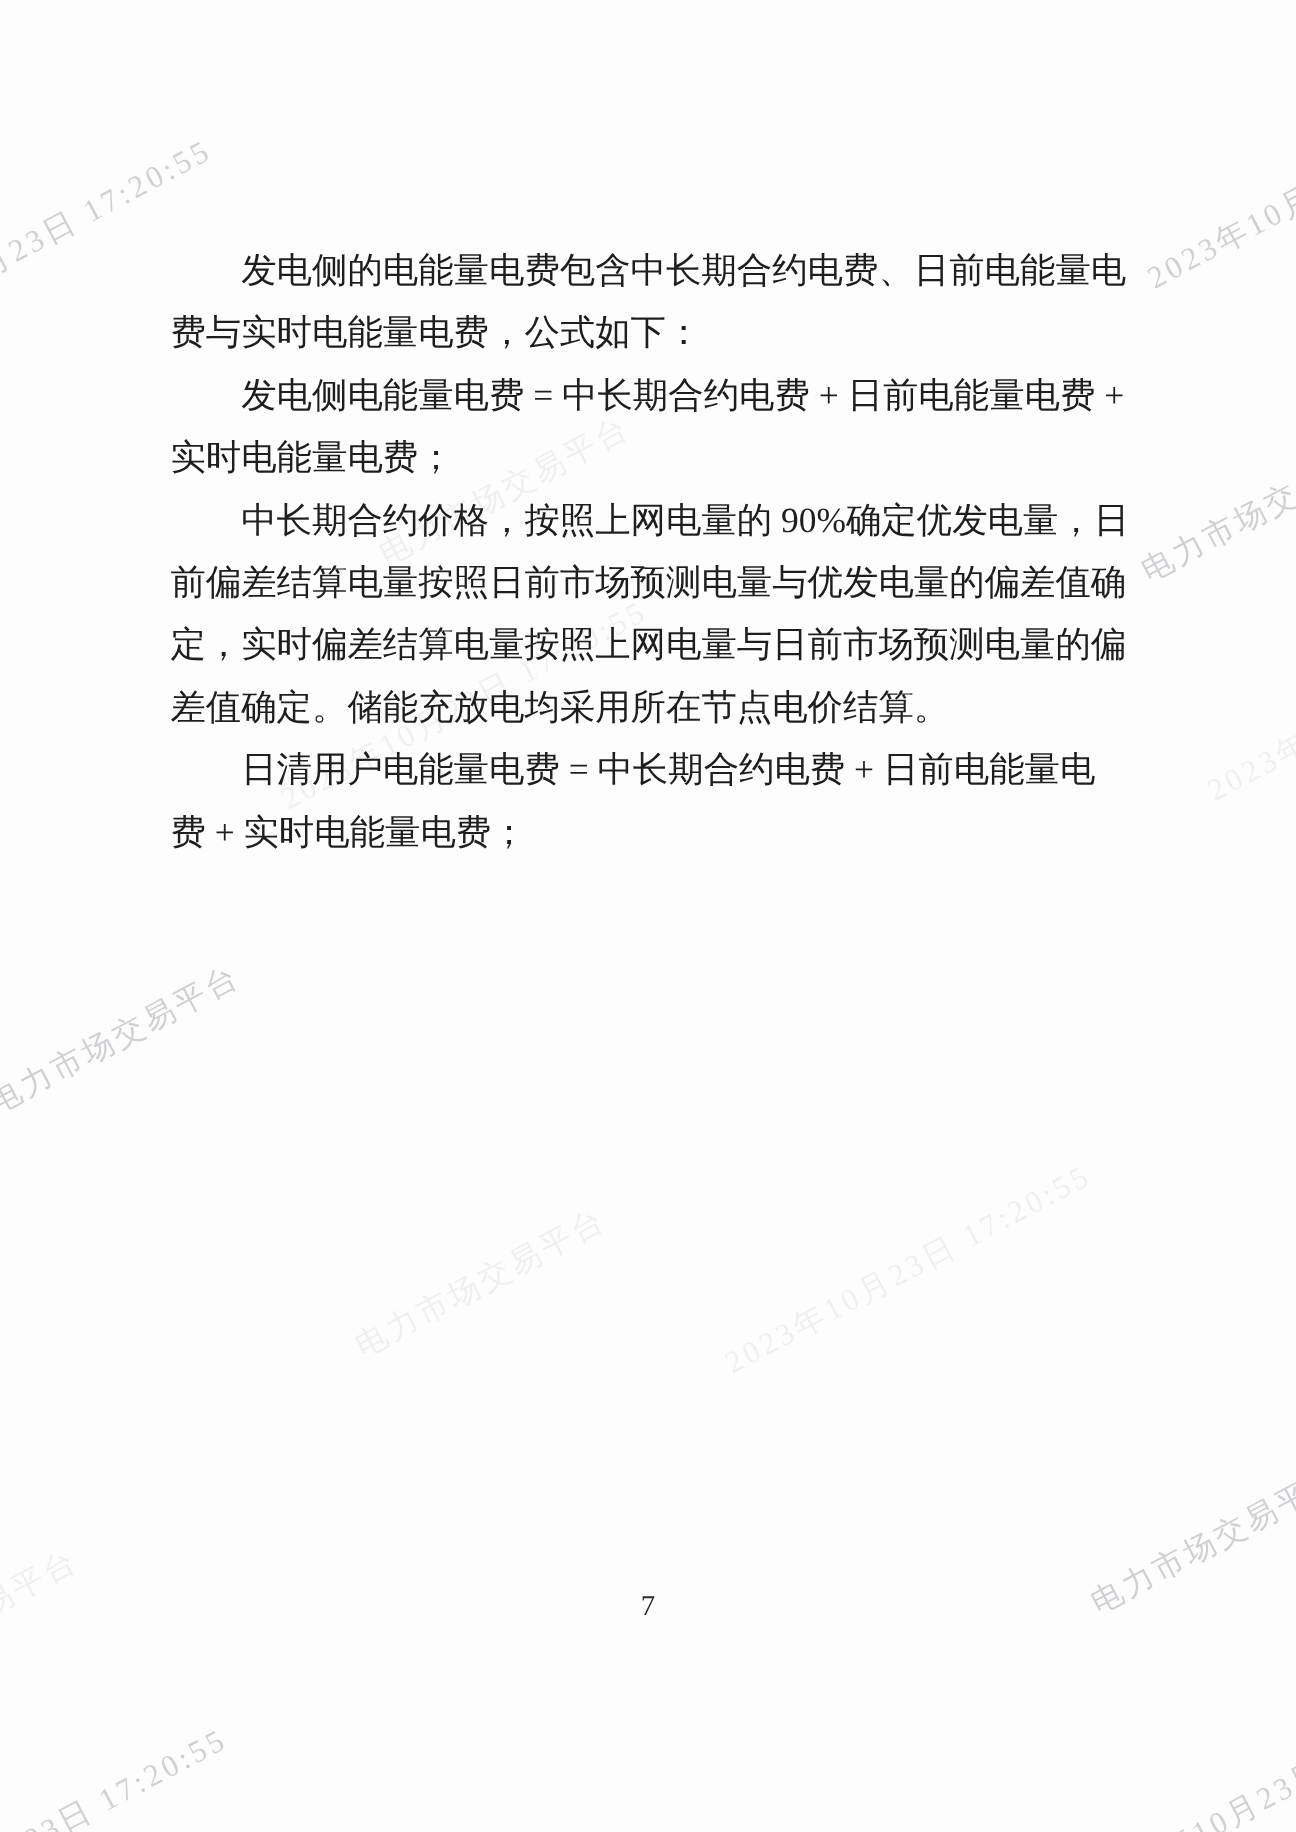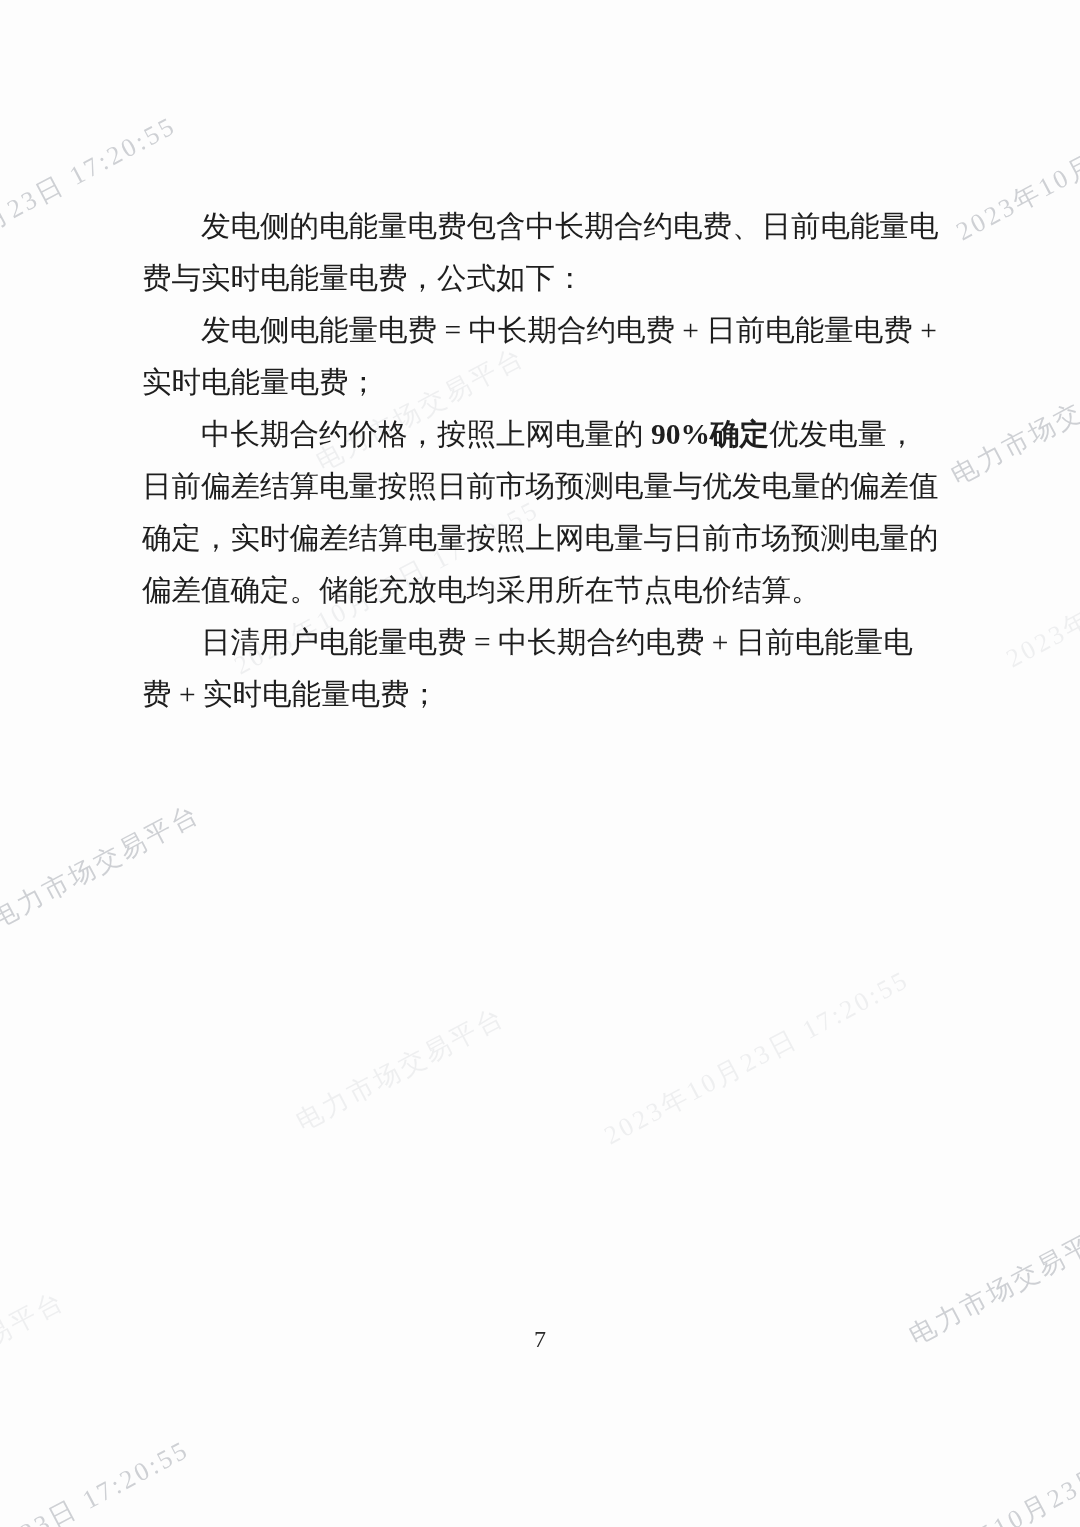--- a/index.html
+++ b/index.html
@@ -44,21 +44,21 @@
     font-size: 29.5px;
     line-height: 52px;
     text-align: left;
   }
   .para {
     margin: 0;
     padding: 0;
     text-indent: 2em;
   }
   .para .bold {
-    font-weight: 700;
+    font-weight: 400;
   }
   .page-number {
     position: absolute;
     left: 0;
     right: 0;
     top: 1326px;
     z-index: 2;
     text-align: center;
     font-size: 24px;
     color: #2a2a2a;

